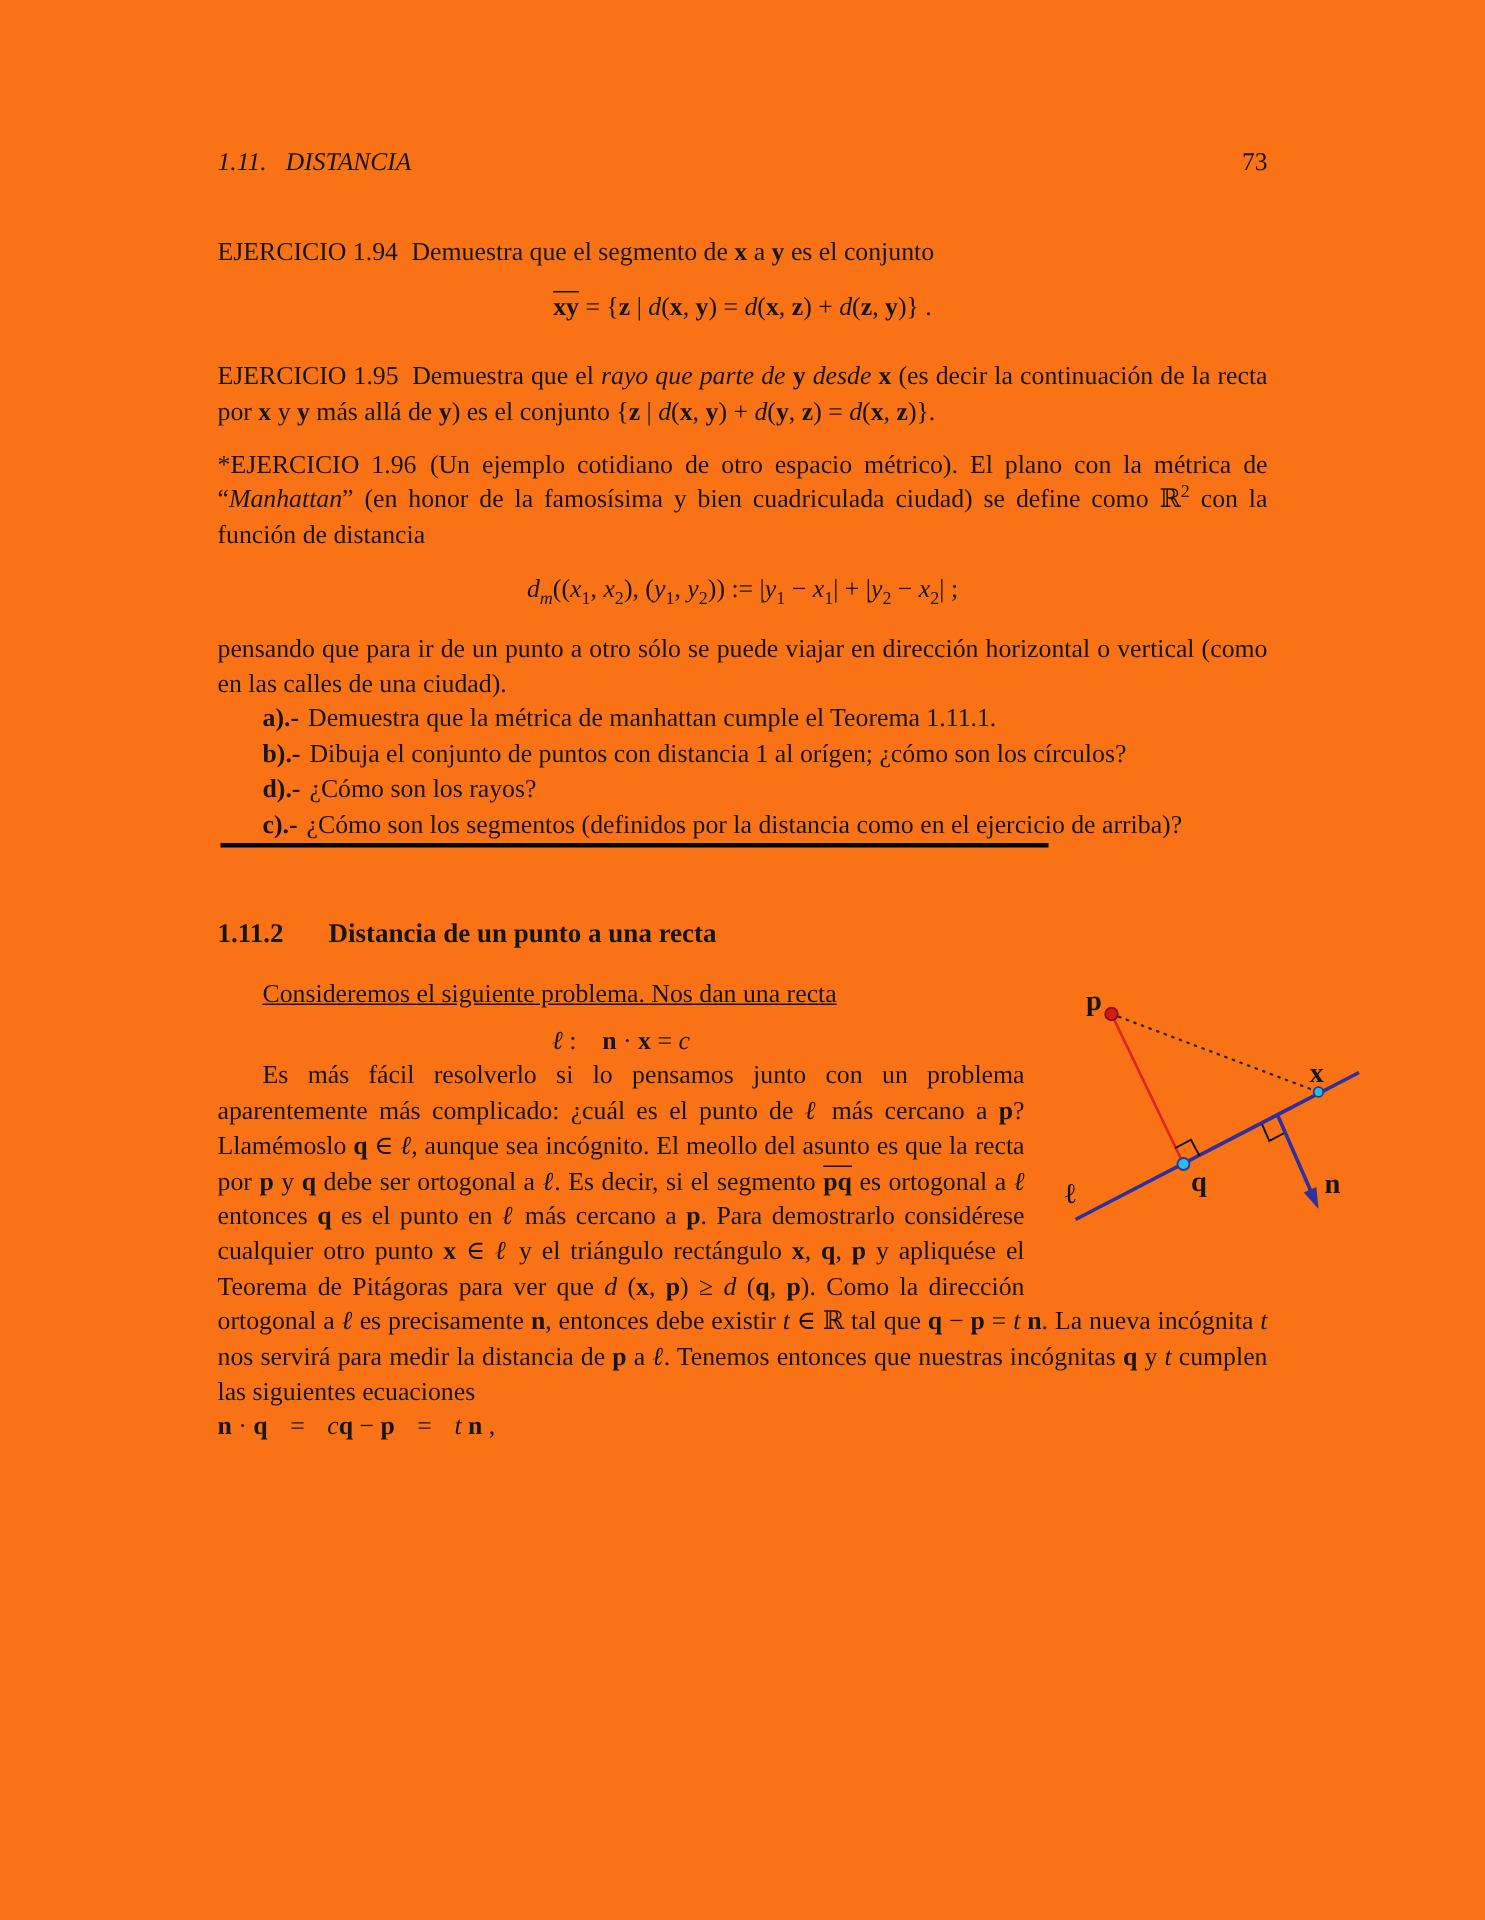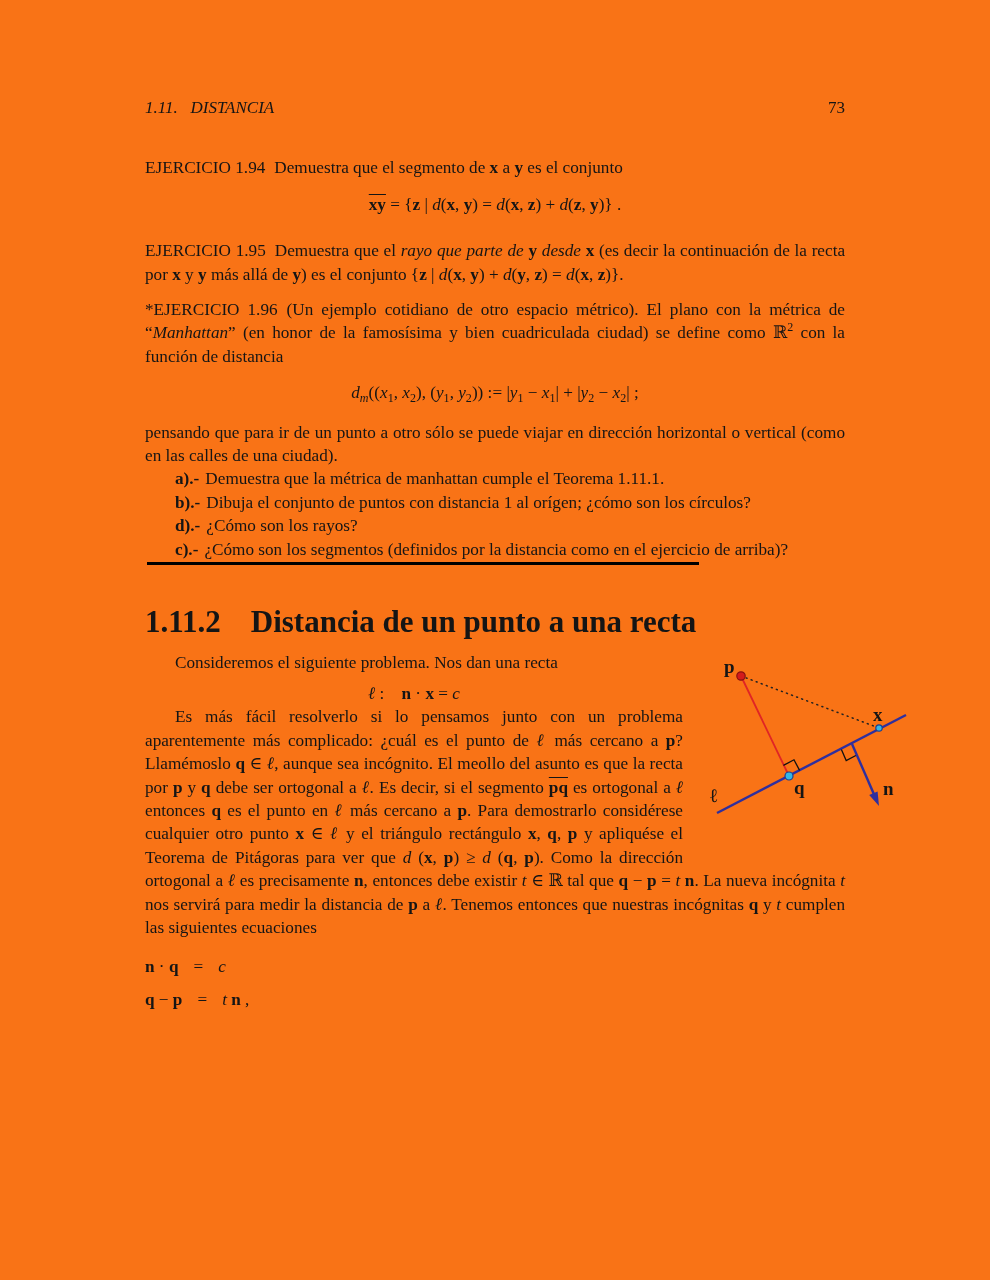--- a/index.html
+++ b/index.html
@@ -17,28 +17,28 @@
   .p194{margin-top:37px;}
   .disp{margin-top:13px;text-align:center;}
   .p195{margin-top:23px;}
   .p196{margin-top:12px;}
   .dispm{margin-top:13px;text-align:center;}
   .ppens{margin-top:16px;}
   .items{margin-top:0;}
   .item{padding-left:30px;}
   .ilabel{font-weight:bold;margin-right:6px;}
   .rule{height:2.5px;background:#000;width:552px;margin-left:2px;margin-top:1px;}
-  .h2{margin-top:44px;font-size:31px;font-weight:bold;line-height:26px;}
+  .h2{margin-top:44px;font-size:18px;font-weight:bold;line-height:26px;}
   .h2 .hnum{margin-right:30px;}
   .figfloat{float:right;width:162px;height:218px;}
-  .pintro{margin-top:16px;text-indent:30px;}
+  .pintro{margin-top:16px;text-indent:30px;text-decoration:underline;}
   .displine{margin-top:8px;text-align:center;}
   .ppunto{margin-top:18px;}
   .pfacil{text-indent:30px;}
-  .eqsys{margin-top:16px;display:flex;flex-direction:column;align-items:flex-start;row-gap:9px;}
+  .eqsys{display:flex;align-items:flex-start;row-gap:9px;}
   .eqrow{display:grid;grid-template-columns:auto auto auto;column-gap:15px;align-items:baseline;}
   .eqrow .lhs{text-align:right;}
   .eqrow .rhs{text-align:left;}
   .pfinal{margin-top:26px;clear:none;}
   .figure{position:absolute;left:690px;top:645px;width:232px;height:180px;}
   .figlabel{font-family:"Liberation Serif","DejaVu Serif",serif;font-weight:bold;font-size:19px;fill:#151515;}
   .figell{font-family:"DejaVu Serif",serif;font-size:19px;fill:#151515;}
 </style>
 </head>
 <body>

